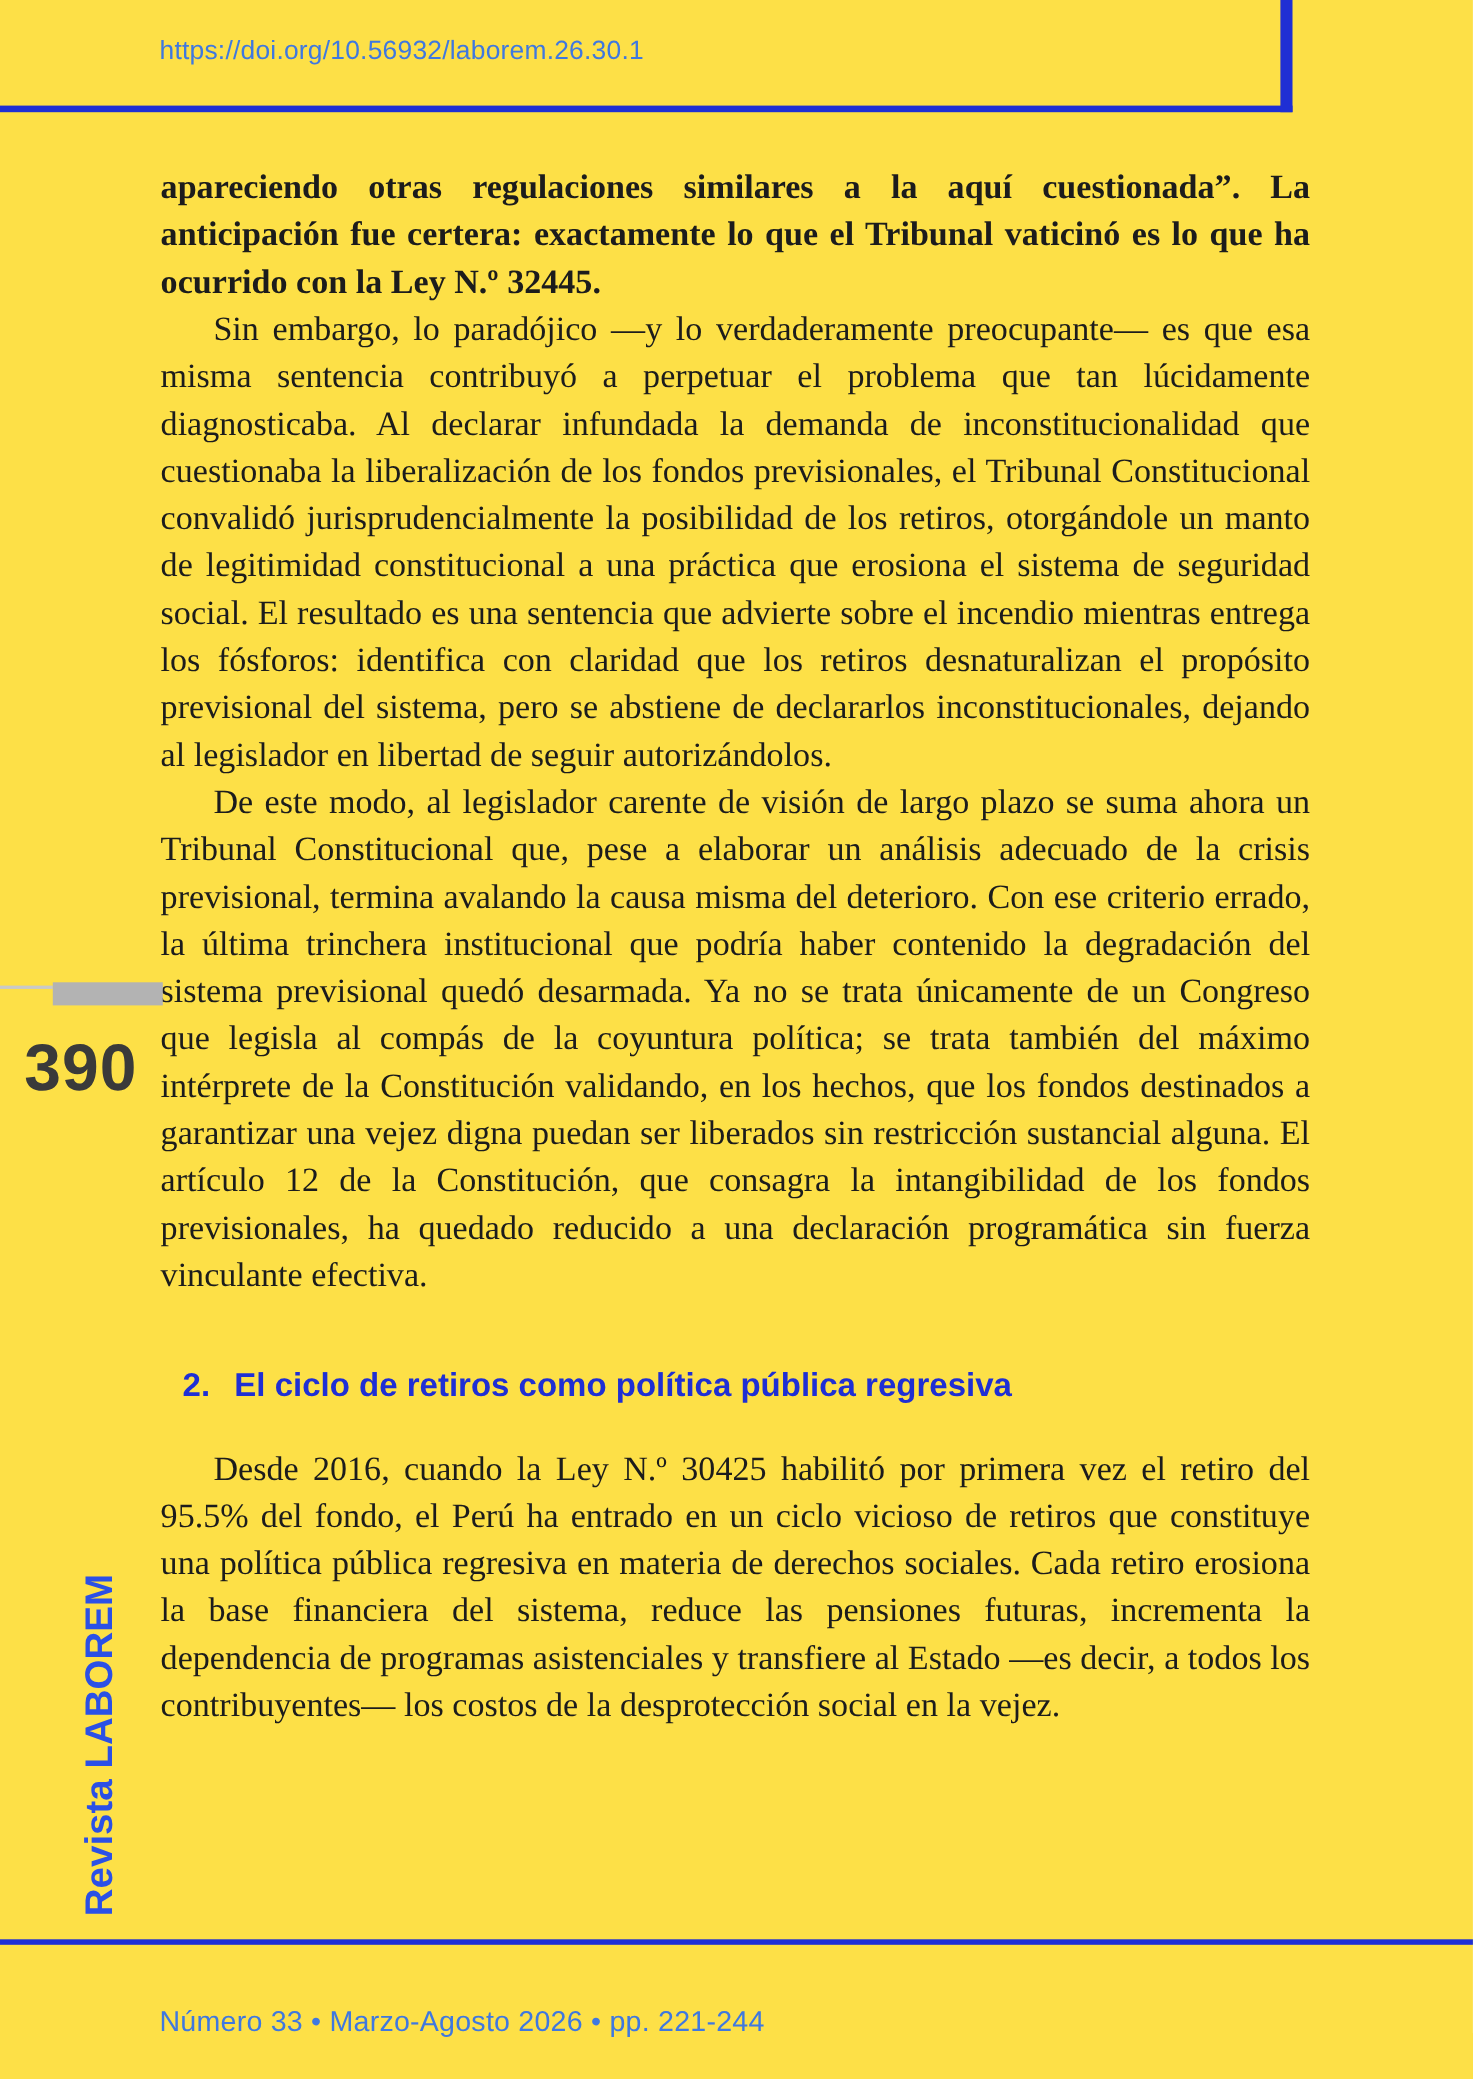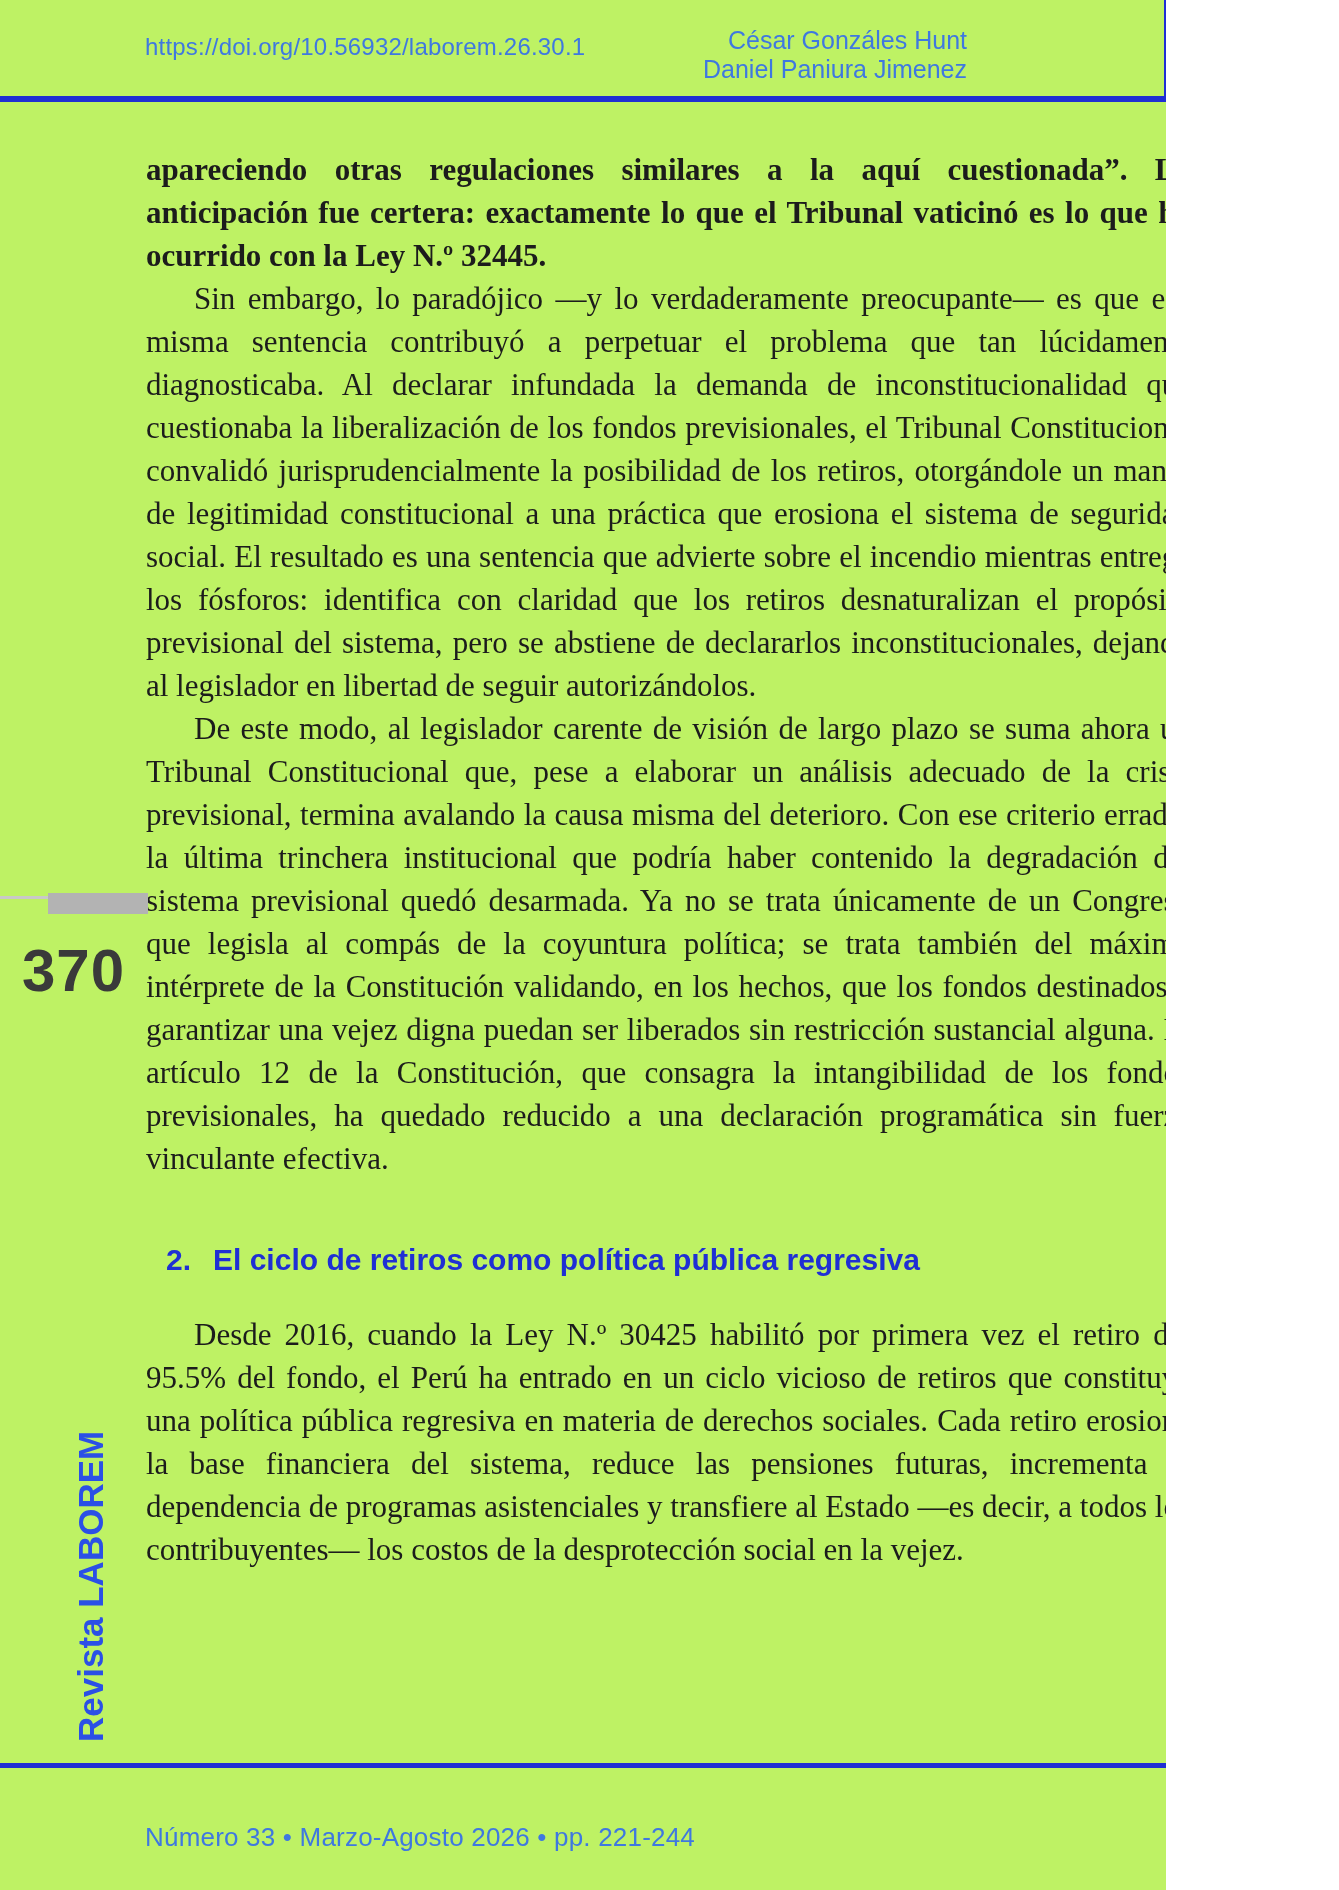--- a/index.html
+++ b/index.html
@@ -8,22 +8,22 @@
     --link-blue:#3f78e0;
     --spine-blue:#2b50e6;
     --body-text:#1c1c1c;
     --gray-bar:#b3b3b3;
     --page-num:#3a3a3a;
   }
   *{margin:0;padding:0;box-sizing:border-box;}
   html,body{background:#ffffff;}
   .page{
     position:relative;
-    width:1166px;height:1890px;
-    background:#bef264;
+    width:1339px;height:1890px;
+    background:#fde047;
     overflow:hidden;
     font-family:"Liberation Serif", serif;
   }
 
   
   .doi{
     position:absolute;left:145px;top:33px;
     font-family:"Liberation Sans", sans-serif;
     font-size:24px;color:var(--link-blue);
     text-decoration:none;letter-spacing:0.2px;
@@ -98,24 +98,20 @@
     letter-spacing:0.2px;
   }
 </style>
 </head>
 <body>
 
 <div class="page">
 
   <a class="doi" href="#">https://doi.org/10.56932/laborem.26.30.1</a>
 
-  <div class="authors">
-    <div>César Gonzáles Hunt</div>
-    <div>Daniel Paniura Jimenez</div>
-  </div>
 
   <div class="header-rule"></div>
   <div class="header-vbar"></div>
 
   <div class="column">
     <p class="p1">apareciendo otras regulaciones similares a la aquí cuestionada”. La anticipación fue certera: exactamente lo que el Tribunal vaticinó es lo que ha ocurrido con la Ley N.º 32445.</p>
 
     <p class="p2">Sin embargo, lo paradójico —y lo verdaderamente preocupante— es que esa misma sentencia contribuyó a perpetuar el problema que tan lúcidamente diagnosticaba. Al declarar infundada la demanda de inconstitucionalidad que cuestionaba la liberalización de los fondos previsionales, el Tribunal Constitucional convalidó jurisprudencialmente la posibilidad de los retiros, otorgándole un manto de legitimidad constitucional a una práctica que erosiona el sistema de seguridad social. El resultado es una sentencia que advierte sobre el incendio mientras entrega los fósforos: identifica con claridad que los retiros desnaturalizan el propósito previsional del sistema, pero se abstiene de declararlos inconstitucionales, dejando al legislador en libertad de seguir autorizándolos.</p>
 
     <p class="p3">De este modo, al legislador carente de visión de largo plazo se suma ahora un Tribunal Constitucional que, pese a elaborar un análisis adecuado de la crisis previsional, termina avalando la causa misma del deterioro. Con ese criterio errado, la última trinchera institucional que podría haber contenido la degradación del sistema previsional quedó desarmada. Ya no se trata únicamente de un Congreso que legisla al compás de la coyuntura política; se trata también del máximo intérprete de la Constitución validando, en los hechos, que los fondos destinados a garantizar una vejez digna puedan ser liberados sin restricción sustancial alguna. El artículo 12 de la Constitución, que consagra la intangibilidad de los fondos previsionales, ha quedado reducido a una declaración programática sin fuerza vinculante efectiva.</p>
@@ -123,19 +119,19 @@
     <div class="section-heading">
       <span class="num">2.</span>
       <span class="title">El ciclo de retiros como política pública regresiva</span>
     </div>
 
     <p class="p4">Desde 2016, cuando la Ley N.º 30425 habilitó por primera vez el retiro del 95.5% del fondo, el Perú ha entrado en un ciclo vicioso de retiros que constituye una política pública regresiva en materia de derechos sociales. Cada retiro erosiona la base financiera del sistema, reduce las pensiones futuras, incrementa la dependencia de programas asistenciales y transfiere al Estado —es decir, a todos los contribuyentes— los costos de la desprotección social en la vejez.</p>
   </div>
 
   <div class="marker-line"></div>
   <div class="marker-bar"></div>
-  <div class="page-number">370</div>
+  <div class="page-number">390</div>
   <div class="spine">Revista LABOREM</div>
 
   <div class="footer-rule"></div>
   <div class="footer-text">Número 33 • Marzo-Agosto 2026 • pp. 221-244</div>
 
 </div>
 
 </body></html>

